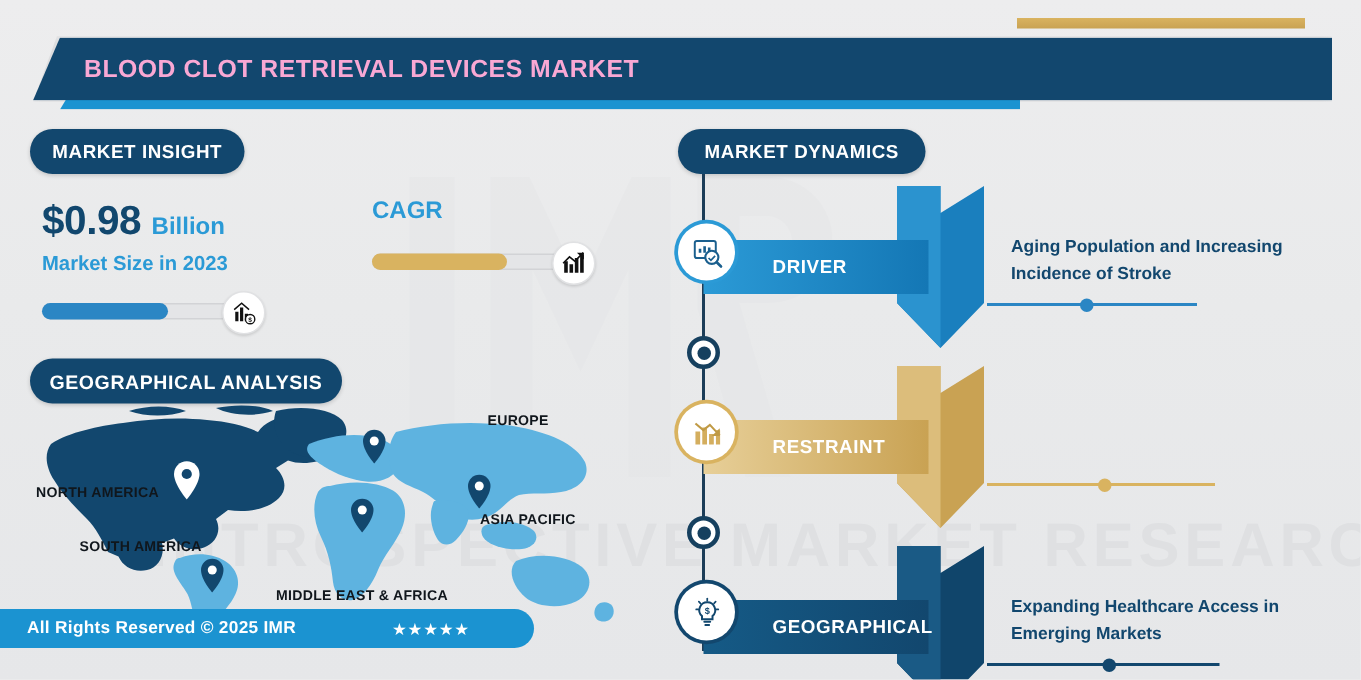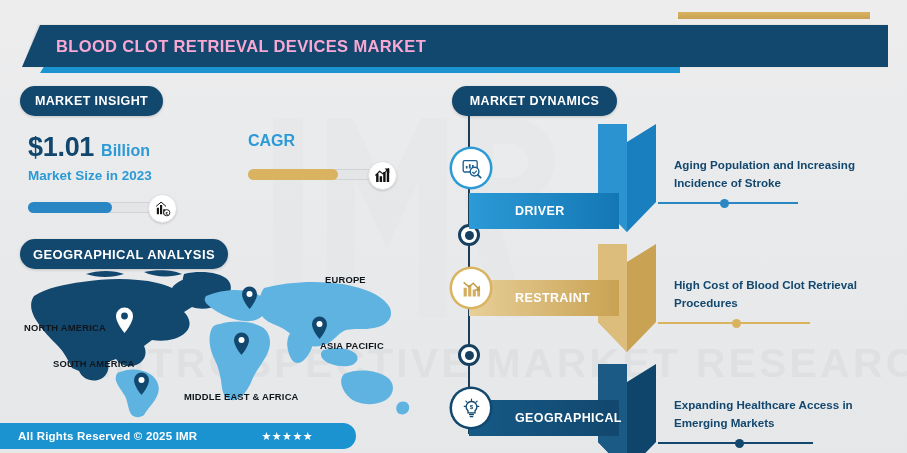--- a/index.html
+++ b/index.html
@@ -91,21 +91,21 @@
 
   
   #map-area { position:absolute; left:24px; top:268px; width:400px; height:150px; }
   .geo-label {
     position:absolute; font-size:9.4px; font-weight:700; color:#10161c;
     letter-spacing:.2px; white-space:nowrap;text-align:right;
   }
 
   
   .footer {
-    position:absolute; left:0px; top:423px; width:356px; height:26px;
+    position:absolute; left:0px; top:406px; width:356px; height:26px;
     background:#1b93d1; border-radius:0 13px 13px 0;
     display:flex; align-items:center;text-align:right;
   }
   .footer .fo-txt {
     color:#fff; font-size:11.5px; font-weight:700; padding-left:18px; letter-spacing:.2px;
   }
   .footer .fo-stars {
     color:#fff; font-size:11px; letter-spacing:.5px; margin-left:64px;
   }
 
@@ -134,21 +134,21 @@
   }
   .dyn-label {
     position:absolute; left:46px; font-size:12.5px; font-weight:700;
     color:#ffffff; letter-spacing:.4px;
   }
   .dyn-ic {
     position:absolute; left:0px; top:-1px; width:38px; height:38px; border-radius:50%;
     background:#fff; display:flex; align-items:center; justify-content:center;
     box-shadow:0 0 0 2.5px rgba(255,255,255,.9);
   }
-  #dyn-driver .dyn-bar  { background:linear-gradient(90deg,#2b9ad6,#1477b5);margin-top:33px; }
+  #dyn-driver .dyn-bar  { background:linear-gradient(90deg,#2b9ad6,#1477b5); }
   #dyn-driver .dyn-ic   { box-shadow:0 0 0 2.5px #2b9ad6; }
   #dyn-restraint .dyn-bar { background:linear-gradient(90deg,#e7cf98,#c9a253); }
   #dyn-restraint .dyn-ic  { box-shadow:0 0 0 2.5px #d9b360; }
   #dyn-opportunity .dyn-bar { background:linear-gradient(90deg,#155a86,#12476e); }
   #dyn-opportunity .dyn-ic  { box-shadow:0 0 0 2.5px #12476e; }
 
   .chev { position:absolute; left:146px; top:-26px; width:58px; height:108px; }
 
   .dyn-txt {
     position:absolute; left:222px; top:6px; width:230px;
@@ -182,21 +182,21 @@
   <div class="hdr-shadow"></div>
   <div class="hdr-underbar"></div>
   <div class="header-band">
     <span class="title">BLOOD CLOT RETRIEVAL DEVICES MARKET</span>
   </div>
 
   <div class="pill" id="pill-insight">MARKET INSIGHT</div>
 
   <div class="stat" id="stat1">
     <div class="stat-row">
-      <span class="stat-big">$1.01</span>
+      <span class="stat-big">$0.98</span>
       <span class="stat-unit">Billion</span>
     </div>
     <div class="stat-sub">Market Size in 2023</div>
     <div class="bar-wrap">
       <div class="bar-track"></div>
       <div class="bar-fill" id="bar1-fill"></div>
       <div class="bar-ic">
         <svg width="17" height="17" viewBox="0 0 24 24">
           <path d="M4 20 V11 h3 v9z M8.5 20 V7 h3 v13z M13 20 V13 h3 v7z" fill="#111"></path>
           <path d="M3 9 L10 3 L17 9" fill="none" stroke="#111" stroke-width="1.4"></path>
@@ -354,21 +354,20 @@
       <div class="dyn-bar">
         <span class="dyn-label">RESTRAINT</span>
       </div>
       <div class="dyn-ic">
         <svg width="21" height="21" viewBox="0 0 24 24">
           <path d="M3 21 V11 h3.6 v10z M8.2 21 V8 h3.6 v13z M13.4 21 V13 h3.6 v8z M18.6 21 V10 h3.2 v11z" fill="#d4ae5e"></path>
           <path d="M3 5 L9 10 L14 6 L21.5 14" fill="none" stroke="#c09a45" stroke-width="1.6"></path>
           <path d="M21.5 8.5 v6 h-6z" fill="#c09a45"></path>
         </svg>
       </div>
-      <div class="dyn-txt">High Cost of Blood Clot Retrieval Procedures</div>
       <div class="dyn-rule"></div>
       <div class="dyn-dot"></div>
     </div>
 
     <div class="dyn-item" id="dyn-opportunity">
       <svg class="chev" viewBox="0 0 58 108">
         <path d="M0,0 h29 v0 L29,18 L58,0 v78 L29,108 L0,78 Z" fill="#10456b"></path>
         <path d="M0,0 h29 v108 L0,78 Z" fill="#1a5a85"></path>
       </svg>
       <div class="dyn-bar">

